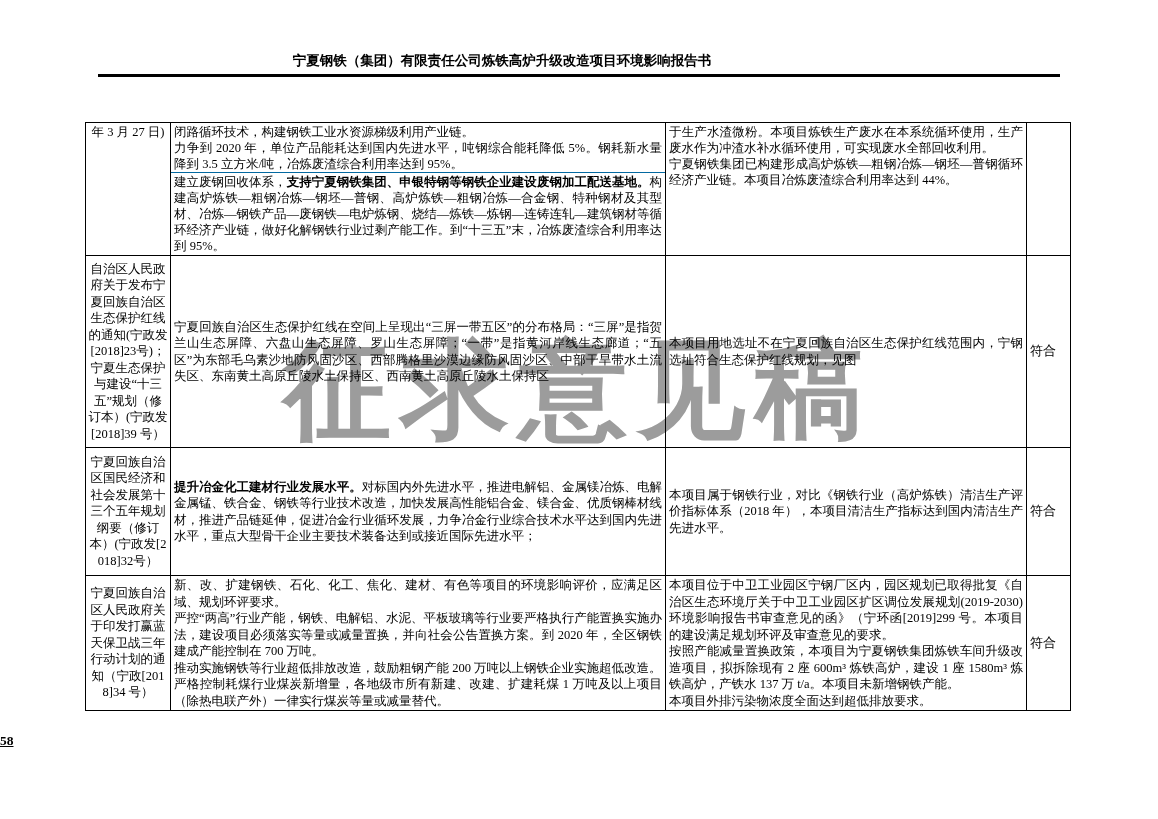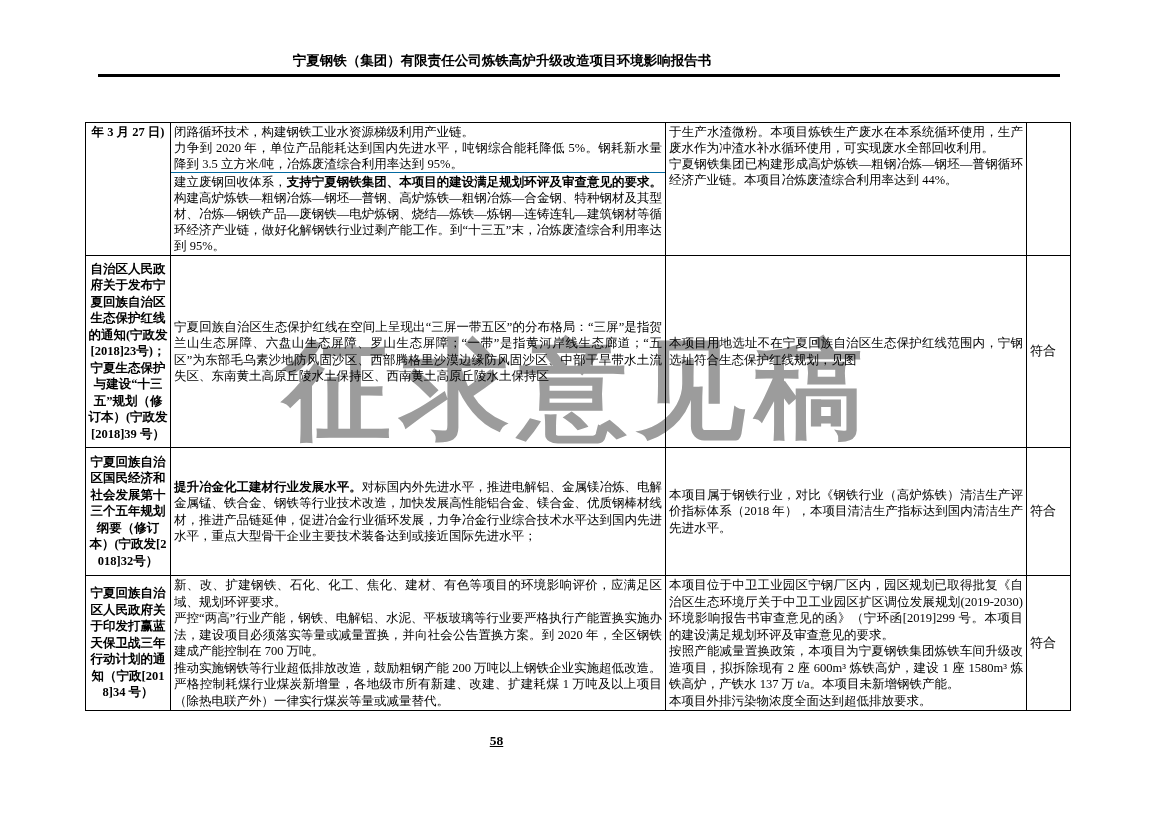--- a/index.html
+++ b/index.html
@@ -29,31 +29,31 @@
     border-collapse:collapse;table-layout:fixed;background:transparent;
   }
   .doc-table td{
     border:1px solid #000;
     font-size:12.5px;line-height:16.5px;
     padding:1px 3px;vertical-align:middle;
     word-break:break-all;
   }
   .doc-table p{margin:0;text-align:justify;}
   td.policy-cell{text-align:center;padding:1px 2px;}
-  td.policy-cell p{text-align:center;font-weight:bold;}
+  td.policy-cell p{text-align:center;}
   tr.row-1 td{vertical-align:top;line-height:16px;}
   td.split-cell{padding:0;}
   .sub-a{border-bottom:1px solid #0369a1;padding:1px 3px;height:47px;overflow:hidden;}
   .sub-b{padding:1px 3px;}
   td.conclusion-cell{font-size:13px;}
   .bold-seg{font-weight:bold;}
   
   .page-number{
     position:absolute;top:733px;left:0;width:993px;
-    text-align:center;font-weight:bold;font-size:13.5px;text-decoration:underline;
+    text-align:left;font-weight:bold;font-size:13.5px;text-decoration:underline;
   }
 </style>
 </head>
 <body>
 
 <div class="header-title">宁夏钢铁（集团）有限责任公司炼铁高炉升级改造项目环境影响报告书</div>
 <div class="header-rule"></div>
 
 <div class="watermark">征求意见稿</div>
 
@@ -69,21 +69,21 @@
       <tr class="row-1" style="height:116px;">
     <td class="policy-cell">
       <p>年 3 月 27 日)</p>
     </td>
     <td class="split-cell">
       <div class="sub-a">
         <p>闭路循环技术，构建钢铁工业水资源梯级利用产业链。</p>
         <p>力争到 2020 年，单位产品能耗达到国内先进水平，吨钢综合能耗降低 5%。钢耗新水量降到 3.5 立方米/吨，冶炼废渣综合利用率达到 95%。</p>
       </div>
       <div class="sub-b">
-        <p><span>建立废钢回收体系，</span><span class="bold-seg">支持宁夏钢铁集团、本项目的建设满足规划环评及审查意见的要求。</span><span>构建高炉炼铁—粗钢冶炼—钢坯—普钢、高炉炼铁—粗钢冶炼—合金钢、特种钢材及其型材、冶炼—钢铁产品—废钢铁—电炉炼钢、烧结—炼铁—炼钢—连铸连轧—建筑钢材等循环经济产业链，做好化解钢铁行业过剩产能工作。到“十三五”末，冶炼废渣综合利用率达到 95%。</span></p>
+        <p><span>建立废钢回收体系，</span><span class="bold-seg">支持宁夏钢铁集团、申银特钢等钢铁企业建设废钢加工配送基地。</span><span>构建高炉炼铁—粗钢冶炼—钢坯—普钢、高炉炼铁—粗钢冶炼—合金钢、特种钢材及其型材、冶炼—钢铁产品—废钢铁—电炉炼钢、烧结—炼铁—炼钢—连铸连轧—建筑钢材等循环经济产业链，做好化解钢铁行业过剩产能工作。到“十三五”末，冶炼废渣综合利用率达到 95%。</span></p>
       </div>
     </td>
     <td>
       <p>于生产水渣微粉。本项目炼铁生产废水在本系统循环使用，生产废水作为冲渣水补水循环使用，可实现废水全部回收利用。</p>
       <p>宁夏钢铁集团已构建形成高炉炼铁—粗钢冶炼—钢坯—普钢循环经济产业链。本项目冶炼废渣综合利用率达到 44%。</p>
     </td>
     <td class="conclusion-cell"></td>
   </tr>
 
   <tr style="height:192px;">

